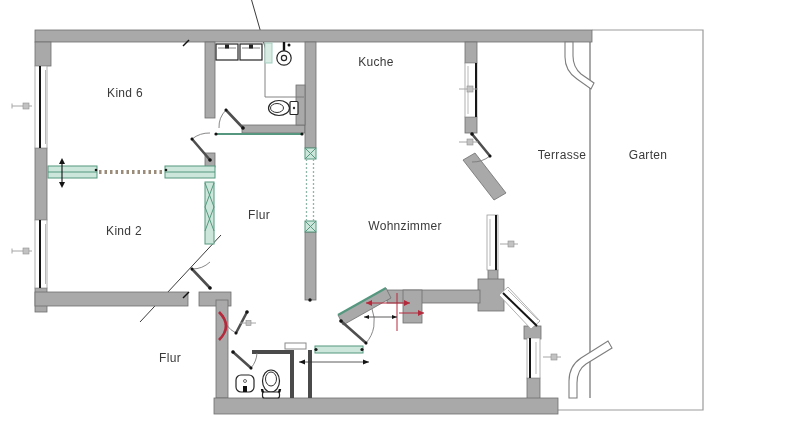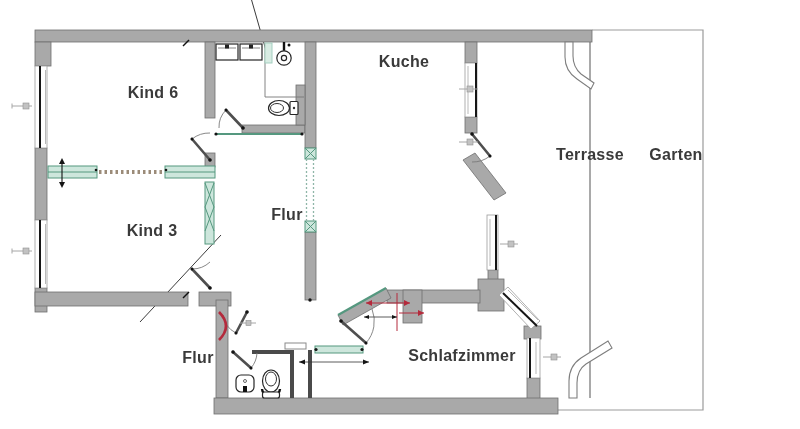--- a/index.html
+++ b/index.html
@@ -1,22 +1,22 @@
 <!DOCTYPE html>
 <html style="--wall-fill: #a9a9a9; --wall-stroke: #6f6f6f; --new-wall-fill: #cde6dc; --new-wall-stroke: #55987f; --annotation-red: #b42a3c; --label-text: #3a3a3a; --boundary-line: #9b9b9b;"><head>
 <meta charset="utf-8">
 <style>
   html,body{margin:0;padding:0;background:#fff;}
   body{width:800px;height:429px;overflow:hidden;font-family:"Liberation Sans",sans-serif;}
   .plan-wrap{position:relative;width:800px;height:429px;background:#fff;}
   .plan-wrap svg{position:absolute;left:0;top:0;}
   .room-label{
     position:absolute;transform:translate(-50%,-50%);
-    font-size:16px;color:var(--label-text,#3a3a3a);
-    letter-spacing:.3px;white-space:nowrap;font-weight:700;margin-left:28px;
+    font-size:12px;color:var(--label-text,#3a3a3a);
+    letter-spacing:.3px;white-space:nowrap;font-weight:400;
   }
   .wall{fill:var(--wall-fill,#a9a9a9);stroke:var(--wall-stroke,#6f6f6f);stroke-width:.8;}
   .win{fill:#fff;stroke:#9c9c9c;stroke-width:.8;}
   .blk{stroke:#161616;}
   .sill{stroke:#b9b9b9;}
   .nw{fill:var(--new-wall-fill,#cde6dc);stroke:var(--new-wall-stroke,#55987f);stroke-width:1;}
   .nwl{stroke:var(--new-wall-stroke,#55987f);}
   .fx{fill:#fff;stroke:#262626;stroke-width:1.2;}
   .thin{stroke:#3a3a3a;stroke-width:1;fill:none;}
   .arc{stroke:#7a7a7a;stroke-width:.9;fill:none;}
@@ -298,21 +298,21 @@
     <polygon class="dot" points="299,362 305,359.5 305,364.5"></polygon>
     <polygon class="dot" points="369,362 363,359.5 363,364.5"></polygon>
     <line x1="364" y1="317" x2="397" y2="317" stroke="#333" stroke-width="0.8"></line>
     <polygon class="dot" points="364,317 369,315 369,319"></polygon>
     <polygon class="dot" points="397,317 392,315 392,319"></polygon>
   </g>
 
 </svg>
 
   <div class="room-label" style="left:125px;top:93px">Kind 6</div>
-  <div class="room-label" style="left:124px;top:231px">Kind 3</div>
+  <div class="room-label" style="left:124px;top:231px">Kind 2</div>
   <div class="room-label" style="left:259px;top:215px">Flur</div>
   <div class="room-label" style="left:170px;top:358px">Flur</div>
   <div class="room-label" style="left:376px;top:62px">Kuche</div>
+  <div class="room-label" style="left:405px;top:226px">Wohnzimmer</div>
   <div class="room-label" style="left:562px;top:155px">Terrasse</div>
   <div class="room-label" style="left:648px;top:155px">Garten</div>
-  <div class="room-label" style="left:434px;top:356px">Schlafzimmer</div>
 
 </div>
 
 </body></html>

